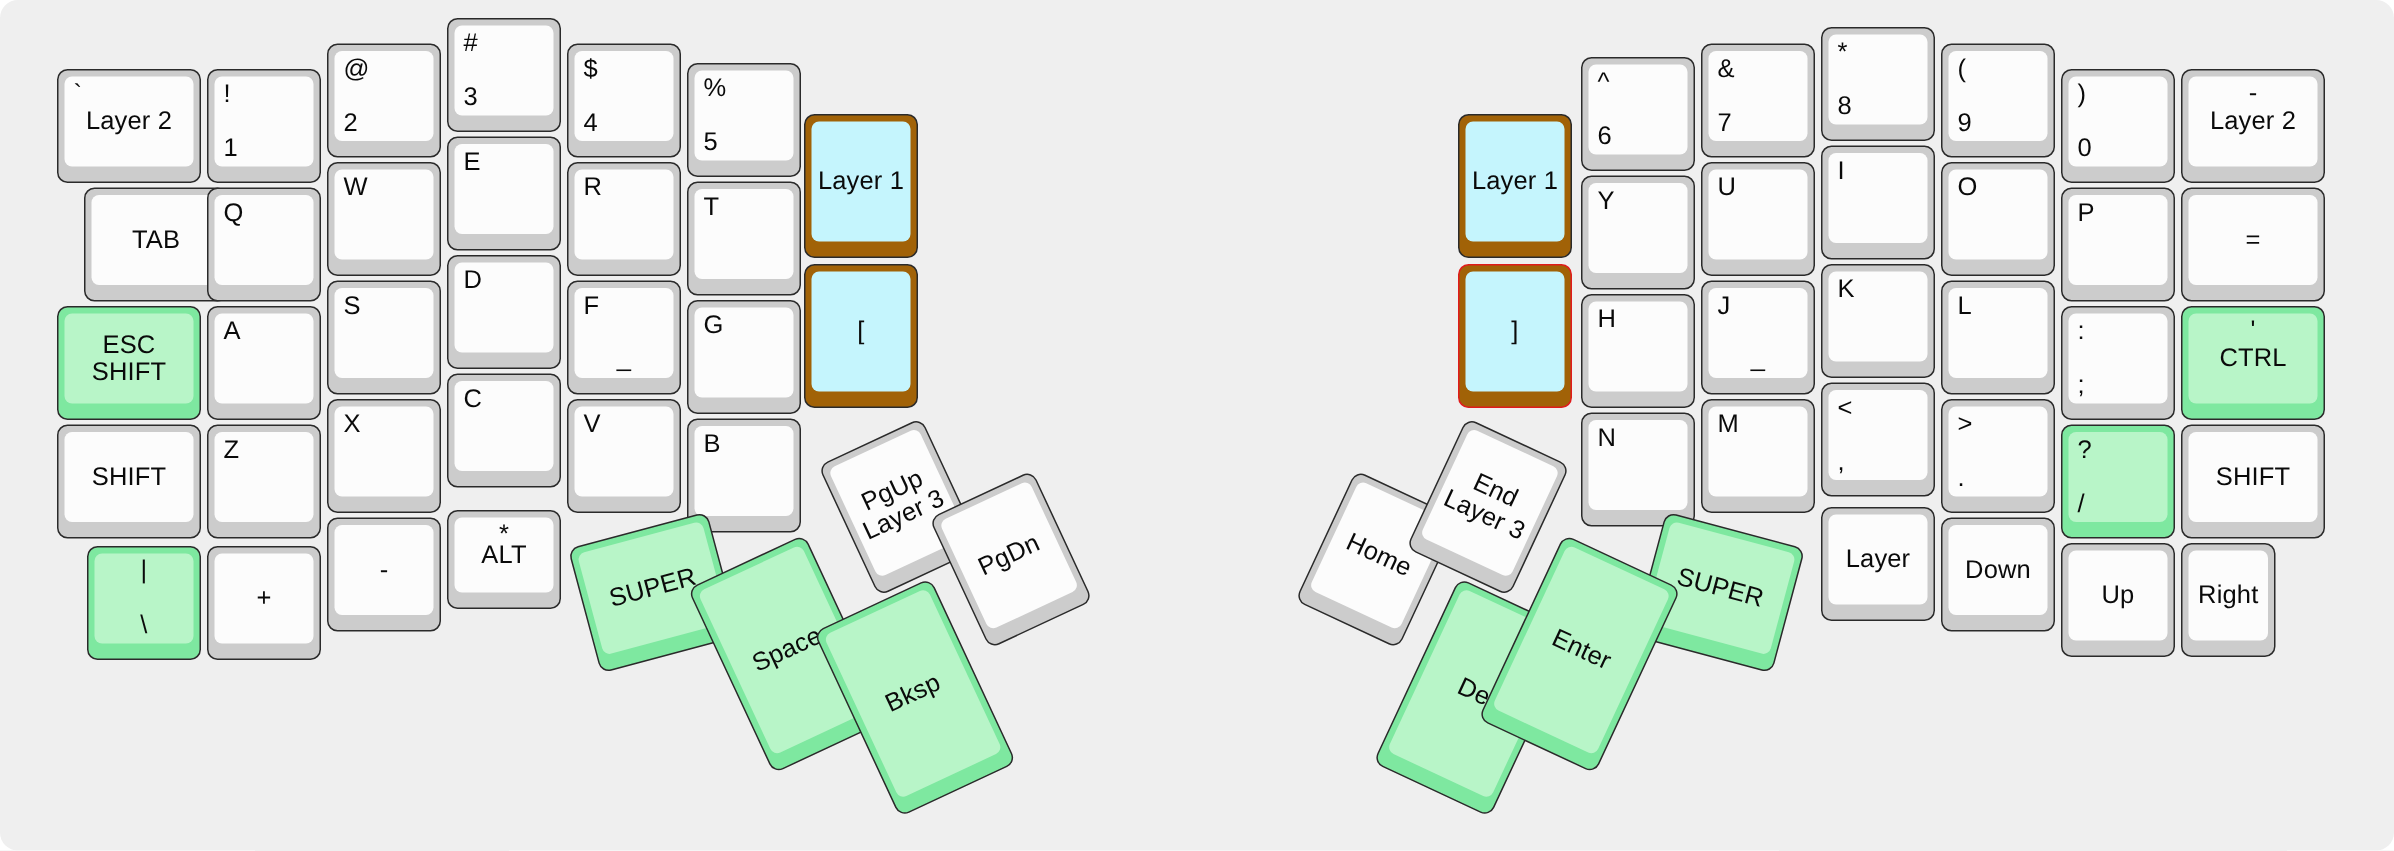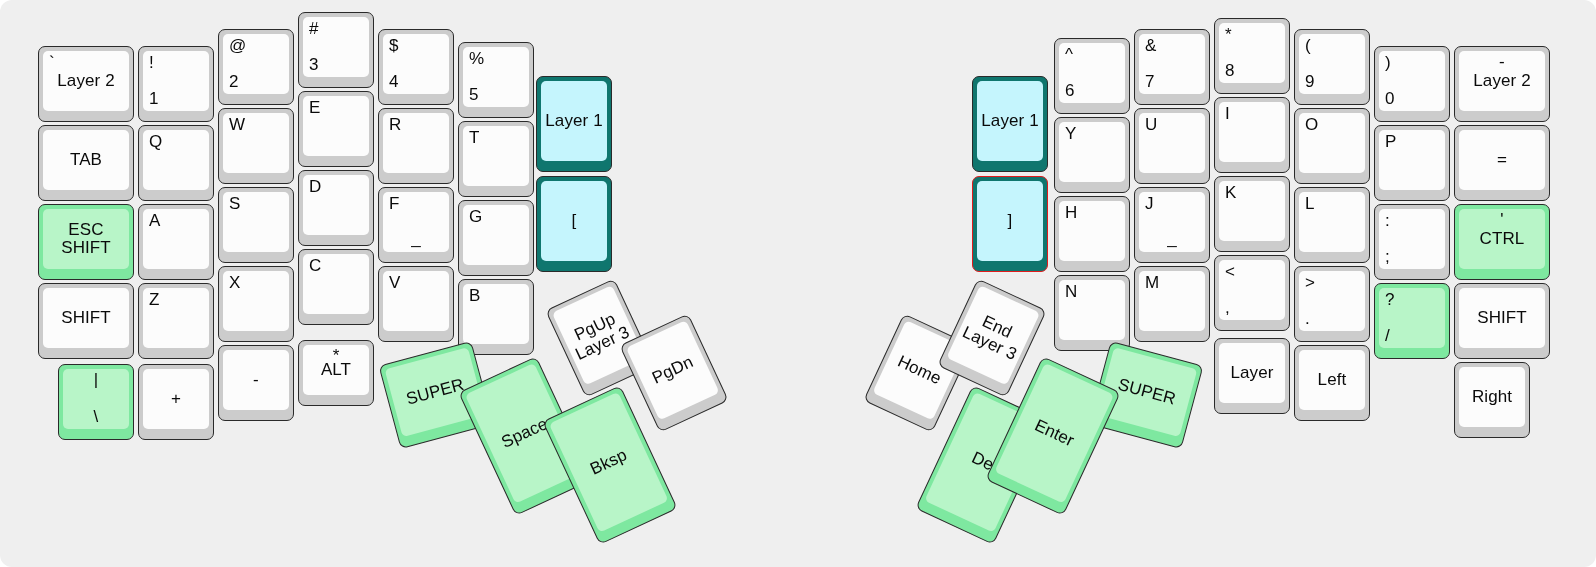--- a/index.html
+++ b/index.html
@@ -47,35 +47,35 @@
   .lg.bl{left:6px;bottom:3px;text-align:left;}
   .lg.ctr{left:0;right:0;top:50%;transform:translateY(-50%);text-align:center;}
   .lg.ctr2{left:0;right:0;top:50%;transform:translateY(-50%);text-align:center;}
   .lg.tc{left:0;right:0;top:2px;text-align:center;}
   .lg.bc{left:0;right:0;bottom:3px;text-align:center;}
   .lg.homing{left:0;right:0;bottom:4px;text-align:center;font-size:17px;}
 
   
   .key.green{background:#7ee8a0;}
   .key.green .cap{background:#b8f5c8;}
-  .key.blue{background:#0f766e;}
+  .key.blue{background:#a16207;}
   .key.blue .cap{background:#c5f5fd;}
   .key.sel{border-color:#e01b1b;}
 </style>
 </head>
 <body>
 
 <div id="kle-canvas">
     <div class="key" style="left: 38px; top: 46px; width: 96px; height: 76px;">
       <span class="cap">
         <span class="lg tl">`</span>
         <span class="lg ctr">Layer 2</span>
       </span>
     </div>
-    <div class="key" style="left: 38px; top: 125px; width: 96px; height: 76px;">
+    <div class="key" style="left: 56px; top: 125px; width: 96px; height: 76px;">
       <span class="cap">
         <span class="lg ctr">TAB</span>
       </span>
     </div>
     <div class="key green" style="left: 38px; top: 204px; width: 96px; height: 76px;">
       <span class="cap">
         <span class="lg ctr2">ESC
 SHIFT</span>
       </span>
     </div>
@@ -345,21 +345,21 @@
       </span>
     </div>
     <div class="key" style="left: 1294px; top: 266px; width: 76px; height: 76px;">
       <span class="cap">
         <span class="lg tl">&gt;</span>
         <span class="lg bl">.</span>
       </span>
     </div>
     <div class="key" style="left: 1294px; top: 345px; width: 76px; height: 76px;">
       <span class="cap">
-        <span class="lg ctr">Left</span>
+        <span class="lg ctr">Down</span>
       </span>
     </div>
     <div class="key" style="left: 1374px; top: 46px; width: 76px; height: 76px;">
       <span class="cap">
         <span class="lg tl">)</span>
         <span class="lg bl">0</span>
       </span>
     </div>
     <div class="key" style="left: 1374px; top: 125px; width: 76px; height: 76px;">
       <span class="cap">
@@ -371,20 +371,25 @@
         <span class="lg tl">:</span>
         <span class="lg bl">;</span>
       </span>
     </div>
     <div class="key green" style="left: 1374px; top: 283px; width: 76px; height: 76px;">
       <span class="cap">
         <span class="lg tl">?</span>
         <span class="lg bl">/</span>
       </span>
     </div>
+    <div class="key" style="left: 1374px; top: 362px; width: 76px; height: 76px;">
+      <span class="cap">
+        <span class="lg ctr">Up</span>
+      </span>
+    </div>
     <div class="key" style="left: 1454px; top: 46px; width: 96px; height: 76px;">
       <span class="cap">
         <span class="lg tc">-</span>
         <span class="lg ctr">Layer 2</span>
       </span>
     </div>
     <div class="key" style="left: 1454px; top: 125px; width: 96px; height: 76px;">
       <span class="cap">
         <span class="lg ctr">=</span>
       </span>
@@ -393,21 +398,21 @@
       <span class="cap">
         <span class="lg tc">'</span>
         <span class="lg ctr">CTRL</span>
       </span>
     </div>
     <div class="key" style="left: 1454px; top: 283px; width: 96px; height: 76px;">
       <span class="cap">
         <span class="lg ctr">SHIFT</span>
       </span>
     </div>
-    <div class="key" style="left: 1454px; top: 362px; width: 76px; height: 76px;">
+    <div class="key" style="left: 1454px; top: 362px; width: 63px; height: 76px;">
       <span class="cap">
         <span class="lg ctr">Right</span>
       </span>
     </div>
     <div class="key" style="left: 880px; top: 325px; width: 76px; height: 96px; transform: rotate(25deg);">
       <span class="cap">
         <span class="lg ctr">Home</span>
       </span>
     </div>
     <div class="key" style="left: 954px; top: 290px; width: 76px; height: 96px; transform: rotate(25deg);">

